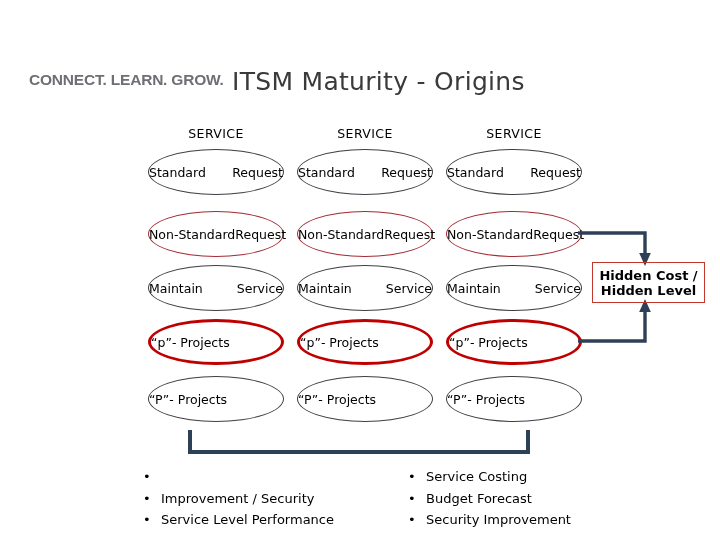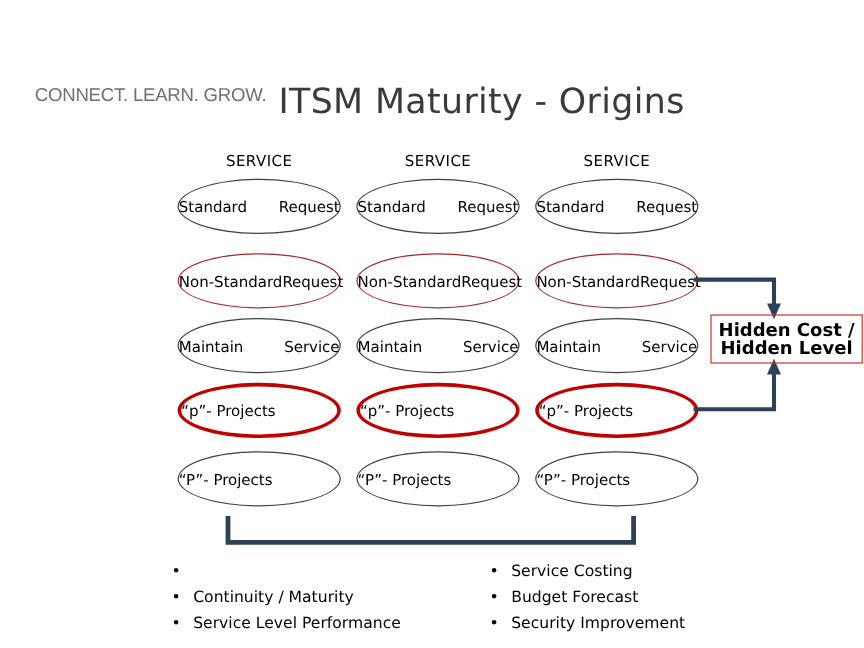--- a/index.html
+++ b/index.html
@@ -58,33 +58,33 @@
     font-size: 21px;
     color: #2b2b2b;
     letter-spacing: 0px;
   }
   #logo-tagline {
     position: absolute;
     left: 1px;
     top: 43px;
     font-family: "Liberation Sans", sans-serif;
     font-size: 15.5px;
-    font-weight: normal;
+    font-weight: bold;
     color: #6e6e74;
     letter-spacing: -0.2px;
     white-space: nowrap;
   }
 
   
   #title {
     position: absolute;
     left: 232px;
     top: 67px;
     font-family: "DejaVu Sans", sans-serif;
-    font-size: 29px;
+    font-size: 25px;
     font-weight: normal;
     color: #3a3a3a;
     white-space: nowrap;
     letter-spacing: 0.3px;
   }
 
   
   .col-header {
     position: absolute;
     top: 126px;
@@ -124,30 +124,30 @@
   }
   .ellipse.thick-red {
     border: 3.4px solid #c00000;
   }
 
   
   #hidden-box {
     position: absolute;
     left: 592px;
     top: 262px;
-    width: 127px;
+    width: 113px;
     height: 41px;
     border: 1.3px solid #c0392b;
     box-sizing: border-box;
     display: flex;
     flex-direction: column;
     align-items: center;
     justify-content: center;
     font-family: "DejaVu Sans", sans-serif;
-    font-size: 15px;
+    font-size: 13px;
     font-weight: bold;
     line-height: 15px;
     color: #000000;
     text-align: center;
   }
   #hidden-box span { display: block; white-space: nowrap; }
 
   
   #connectors {
     position: absolute;
@@ -272,21 +272,21 @@
     <span>Hidden Cost /</span>
     <span>Hidden Level</span>
   </div>
 
   <div class="bullets" id="bullets-left">
     <div class="bullet-row">
       <span class="bullet-dot">•</span>
     </div>
     <div class="bullet-row">
       <span class="bullet-dot">•</span>
-      <span class="bullet-text">Continuity / Maturity</span>
+      <span class="bullet-text">Improvement / Security</span>
     </div>
     <div class="bullet-row">
       <span class="bullet-dot">•</span>
       <span class="bullet-text">Service Level Performance</span>
     </div>
   </div>
 
   <div class="bullets" id="bullets-right">
     <div class="bullet-row">
       <span class="bullet-dot">•</span>

